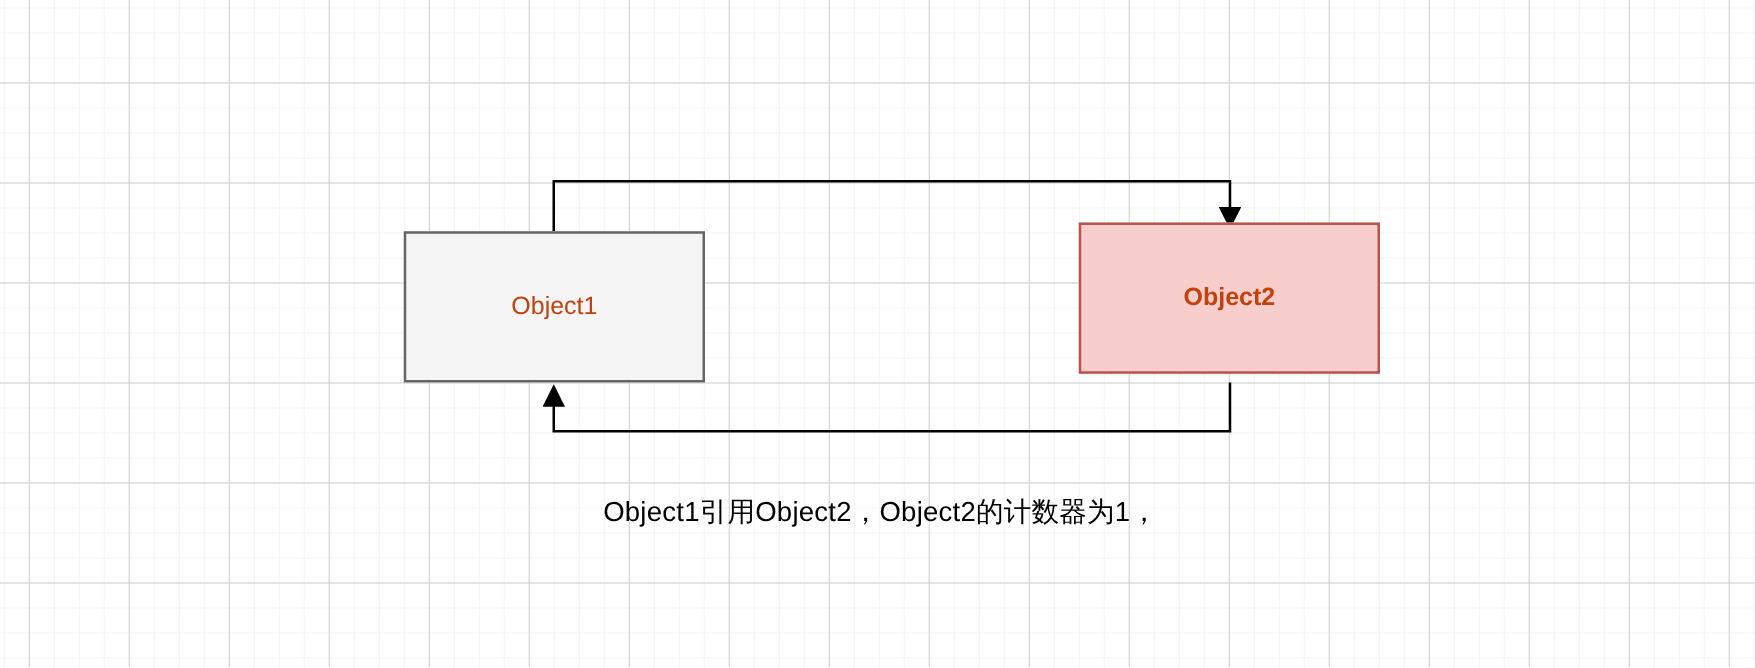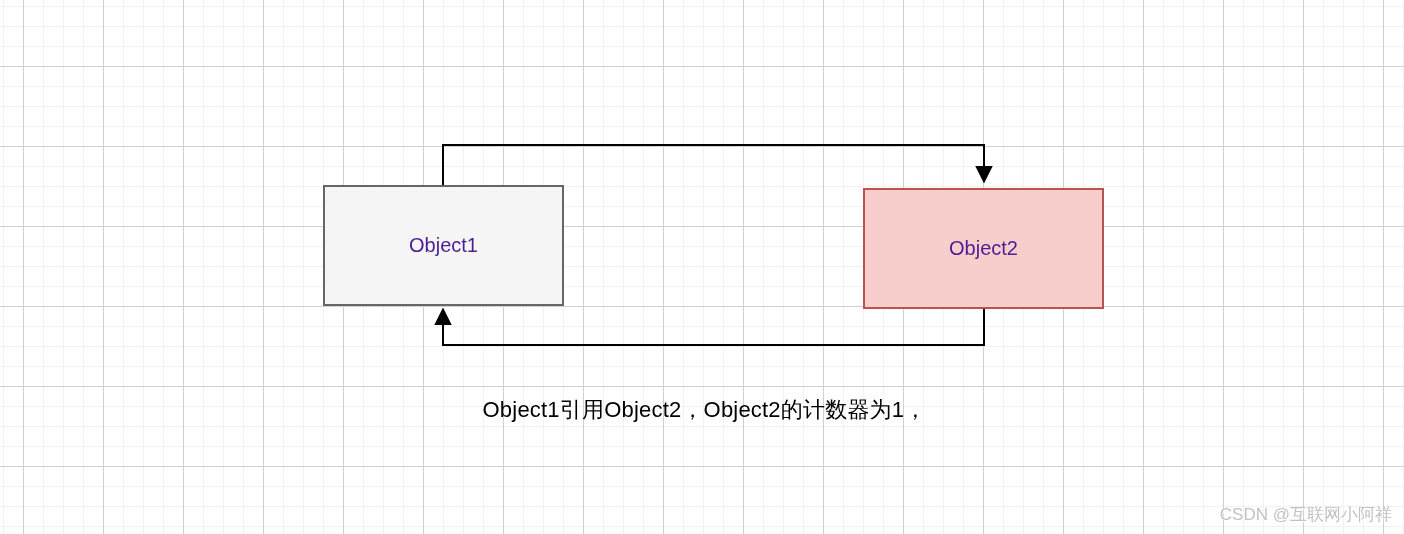--- a/index.html
+++ b/index.html
@@ -31,24 +31,24 @@
   .node {
     position: absolute;
     width: 241px;
     height: 121px;
     border: 2px solid #666666;
     background: #f5f5f5;
     display: flex;
     align-items: center;
     justify-content: center;
     font-size: 20px;
-    color: #4c1d95;
+    color: #c2410c;
   }
   .node1 { left: 323px; top: 185px; }
-  .node2 { left: 863px; top: 188px; }
+  .node2 { left: 863px; top: 178px; font-weight: bold; }
   .caption {
     position: absolute;
     left: 0;
     top: 396px;
     width: 1380px;
     text-align: center;
     font-size: 22px;
     line-height: 28px;
     color: #000000;
     letter-spacing: 0.2px;
@@ -83,15 +83,14 @@
   </div>
 
   <div class="node node2" style="background: rgb(248, 206, 204); border-color: rgb(184, 84, 80);">
     <span>Object2</span>
   </div>
 
   <div class="caption">
     <div>Object1引用Object2，Object2的计数器为1，</div>
   </div>
 
-  <div class="watermark" style="color: rgb(191, 195, 199);">CSDN @互联网小阿祥</div>
 
 </div>
 
 </body></html>

